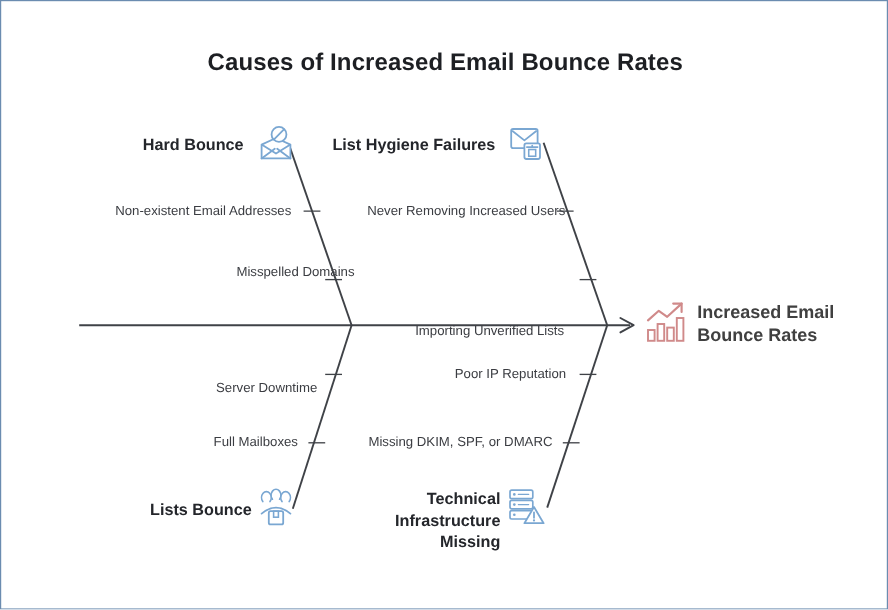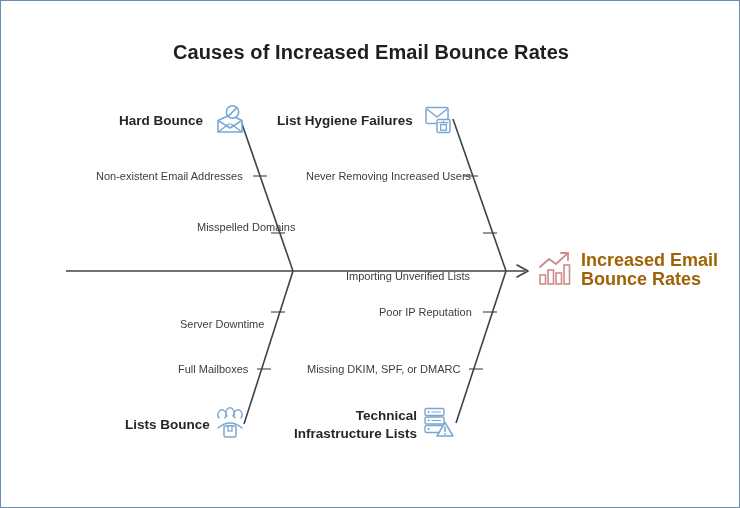--- a/index.html
+++ b/index.html
@@ -50,23 +50,23 @@
     line-height: 18px;
   }
   .sub-label {
     position: absolute;
     font-size: 11px;
     color: #3b3d42;
     white-space: nowrap;
   }
   .effect-label {
     position: absolute;
-    font-size: 18px;
+    font-size: 15px;
     font-weight: bold;
-    color: #a16207;
+    color: #404040;
     line-height: 19px;
     white-space: nowrap;
   }
   .icon-box {
     position: absolute;
   }
 </style>
 </head>
 <body>
 
@@ -131,21 +131,21 @@
       <path d="M13 11 a4 5 0 1 1 6 0" fill="none" stroke="#7aa7d2" stroke-width="1.4" stroke-linecap="round"></path>
       <path d="M21 13 a4 5 0 1 1 6 0" fill="none" stroke="#7aa7d2" stroke-width="1.4" stroke-linecap="round"></path>
       <path d="M4 23 Q16 13 28 23" fill="none" stroke="#7aa7d2" stroke-width="1.5" stroke-linecap="round"></path>
       <rect x="10" y="21" width="12" height="11" rx="1.4" fill="#ffffff" stroke="#7aa7d2" stroke-width="1.5"></rect>
       <rect x="14" y="21" width="4" height="5" fill="#ffffff" stroke="#7aa7d2" stroke-width="1.3"></rect>
     </svg>
   </div>
 
   <div class="cat-label two-line" style="left:276px; top:406px; width:140px; text-align:right;">
     <span>Technical</span><br>
-    <span>Infrastructure Lists</span>
+    <span>Infrastructure Missing</span>
   </div>
   <div class="icon-box" style="left:420px; top:404px;">
     <svg width="34" height="34" viewBox="0 0 34 34" xmlns="http://www.w3.org/2000/svg">
       <rect x="4" y="3.5" width="19" height="7" rx="1.4" fill="#ffffff" stroke="#7aa7d2" stroke-width="1.4"></rect>
       <rect x="4" y="12" width="19" height="7" rx="1.4" fill="#ffffff" stroke="#7aa7d2" stroke-width="1.4"></rect>
       <rect x="4" y="20.5" width="19" height="7" rx="1.4" fill="#ffffff" stroke="#7aa7d2" stroke-width="1.4"></rect>
       <circle cx="7.6" cy="7" r="1.1" fill="#7aa7d2"></circle>
       <circle cx="7.6" cy="15.5" r="1.1" fill="#7aa7d2"></circle>
       <circle cx="7.6" cy="24" r="1.1" fill="#7aa7d2"></circle>
       <line x1="11" y1="7" x2="19.5" y2="7" stroke="#7aa7d2" stroke-width="1.2" stroke-linecap="round"></line>

